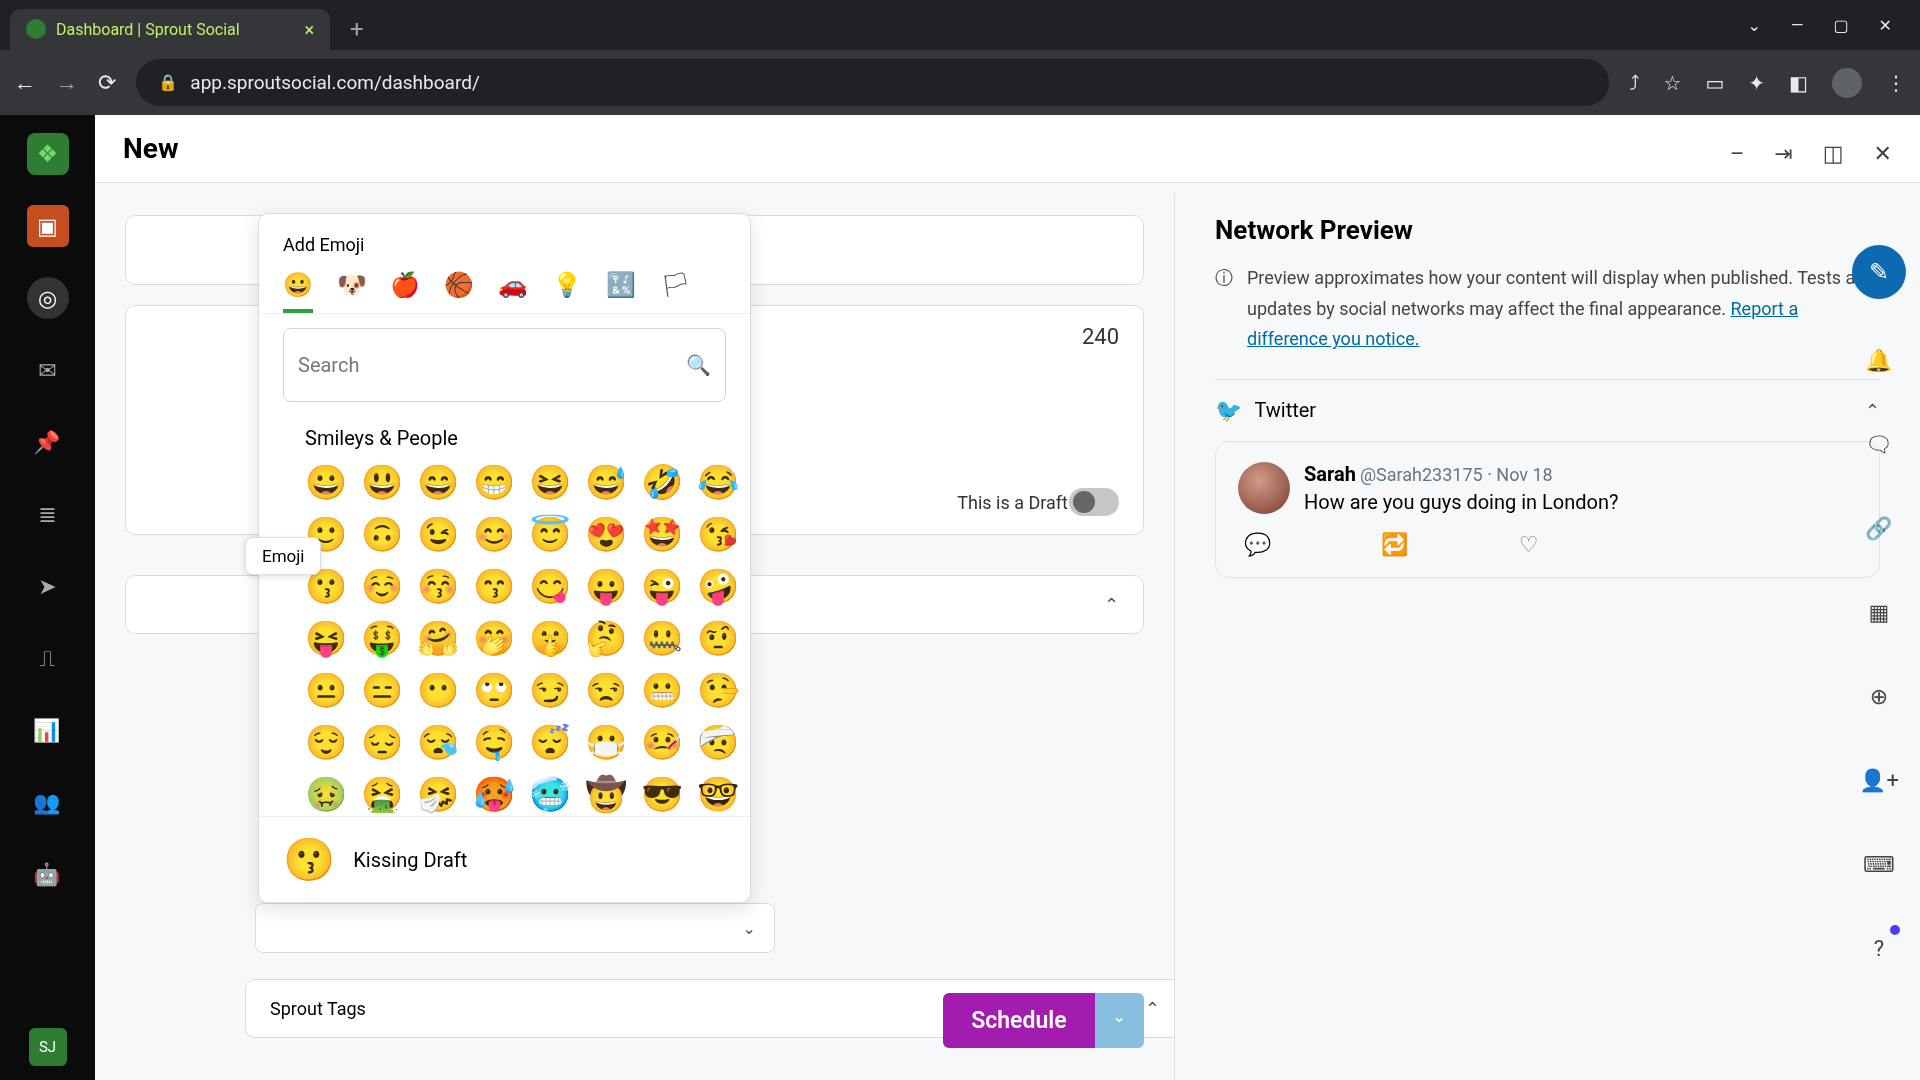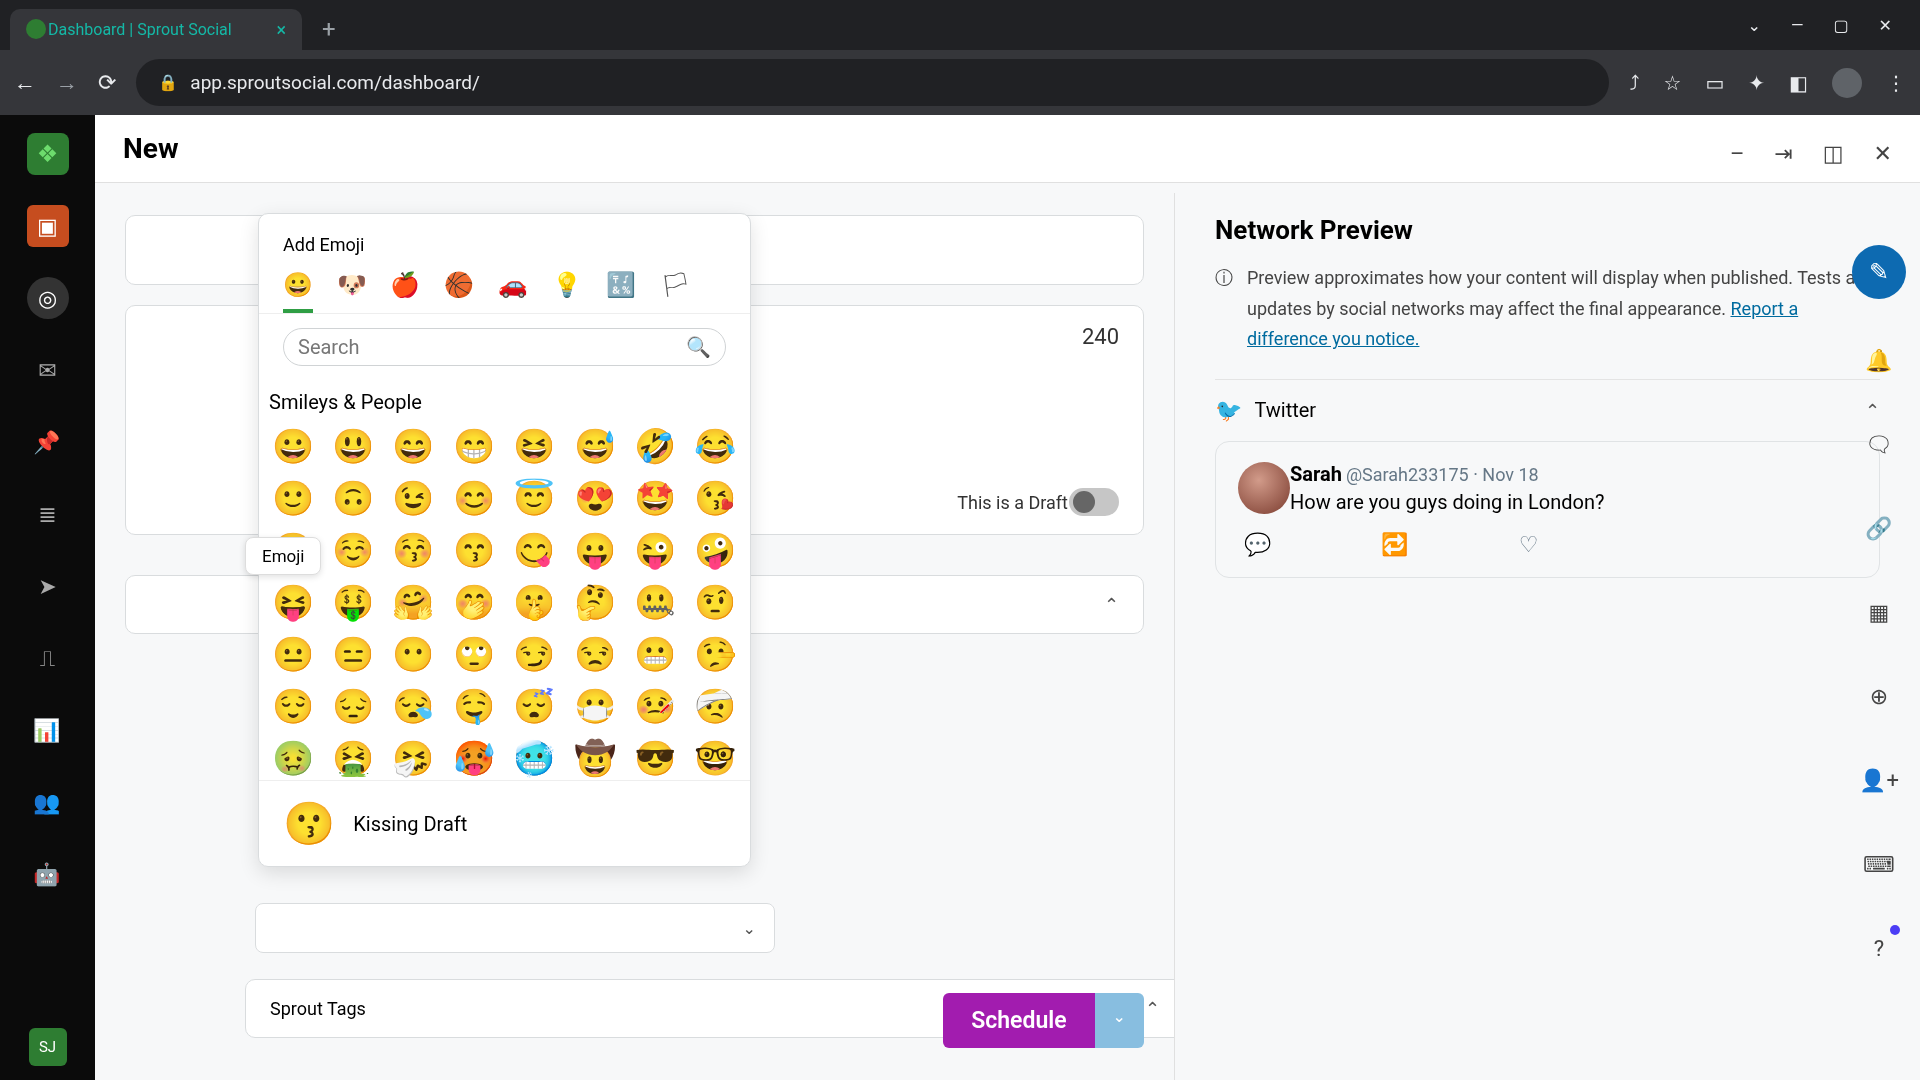--- a/index.html
+++ b/index.html
@@ -1,21 +1,21 @@
 <!DOCTYPE html>
 <html><head>
 <meta charset="utf-8">
 <style>
 * { margin: 0; padding: 0; box-sizing: border-box; font-family: -apple-system, BlinkMacSystemFont, "Segoe UI", Roboto, sans-serif; }
 body { width: 1920px; height: 1080px; overflow: hidden; background: #fff; position: relative; }
 
 
 .browser-chrome { background: #202124; height: 115px; }
 .tab-bar { display: flex; align-items: center; height: 50px; padding: 8px 0 0 10px; }
-.tab { background: #35363a; color: #14b8a6; padding: 10px 16px; border-radius: 10px 10px 0 0; display: flex; align-items: center; gap: 2px; width: 292px; font-size: 16px; }
+.tab { background: #35363a; color: #bef264; padding: 10px 16px; border-radius: 10px 10px 0 0; display: flex; align-items: center; gap: 10px; width: 320px; font-size: 16px; }
 .tab .favicon { width: 20px; height: 20px; border-radius: 50%; background: #2e7d32; }
 .tab-close { margin-left: auto; font-size: 18px; cursor: pointer; }
 .tab-new { color: #9aa0a6; font-size: 24px; margin-left: 20px; cursor: pointer; }
 .win-controls { position: absolute; right: 0; top: 0; display: flex; gap: 30px; padding: 16px 28px; color: #e8eaed; font-size: 16px; }
 .nav-bar { display: flex; align-items: center; padding: 10px 14px; gap: 20px; background:#35363a; height:65px;}
 .nav-btn { color: #9aa0a6; font-size: 22px; }
 .nav-btn.active { color: #e8eaed; }
 .url-bar { flex: 1; background: #202124; border-radius: 30px; padding: 12px 22px; color: #e8eaed; display: flex; align-items: center; gap: 12px; font-size: 19px; }
 .url-bar .lock { font-size: 16px; }
 .right-icons { display: flex; gap: 24px; color: #e8eaed; font-size: 20px; align-items:center;}
@@ -52,23 +52,23 @@
 .section-row { display:flex; justify-content:space-between; align-items:center; font-size:18px;}
 .chev { font-size:18px; color:#555;}
 
 
 .emoji-picker { position:absolute; top:20px; left:163px; width:493px; background:#fff; border:1px solid #d9dcde; border-radius:10px; box-shadow:0 6px 20px rgba(0,0,0,0.12); z-index:30;}
 .picker-title { padding:20px 24px 10px; font-size:18px; }
 .cat-row { display:flex; gap:24px; padding:6px 24px 0; font-size:24px; color:#555; border-bottom:1px solid #eee;}
 .cat-item { padding-bottom:10px; cursor:pointer; }
 .cat-item.selected { border-bottom:4px solid #2f9e44; color:#000;}
 .search-row { padding:14px 24px;}
-.search-box { border:1px solid #d0d3d5; border-radius:20px; display:flex; align-items:center; padding:6px 14px; font-size:20px; color:#777;}
+.search-box { border:1px solid #d0d3d5; border-radius:8px; display:flex; align-items:center; padding:24px 14px; font-size:20px; color:#777;}
 .search-box span.placeholder { flex:1; }
-.emoji-scroll { height: 400px; overflow-y:auto; padding:4px 10px 10px;}
+.emoji-scroll { height: 400px; overflow-y:auto; padding:4px 10px 10px;margin-left:36px;}
 .emoji-section-title { font-size:20px; padding:6px 0 12px; }
 .emoji-grid { display:grid; grid-template-columns: repeat(8, 1fr); gap:12px;}
 .emoji-cell { font-size:34px; text-align:center; cursor:pointer;}
 .picker-footer { border-top:1px solid #eee; padding:18px 24px; display:flex; align-items:center; gap:18px; font-size:20px;}
 .picker-footer .big-emoji { font-size:42px; }
 
 .emoji-tooltip { position:absolute; top:344px; left:150px; background:#fff; border:1px solid #ddd; border-radius:8px; padding:8px 16px; font-size:17px; box-shadow:0 2px 6px rgba(0,0,0,.12); z-index:40;}
 
 
 .schedule-bar { position:absolute; bottom:32px; left:0; right:0; display:flex; justify-content:flex-end; padding:0 30px;}
@@ -76,21 +76,21 @@
 .schedule-btn .main { background:#a21caf; color:#fff; padding:14px 28px; font-size:23px; font-weight:600; border-radius:6px 0 0 6px;}
 .schedule-btn .drop { background:#88bee0; color:#fff; padding:14px 18px; border-radius:0 6px 6px 0; font-size:16px;}
 
 
 .preview-title { font-size:26px; font-weight:700; margin-bottom:18px;}
 .info-row { display:flex; gap:14px; color:#444; font-size:18px; line-height:1.7; margin-bottom:24px;}
 .info-row a { color:#006b9f; text-decoration:underline;}
 .network-head { display:flex; align-items:center; gap:12px; font-size:20px; border-top:1px solid #e4e4e4; padding:18px 0; }
 .tw-icon { color:#1d9bf0; font-size:22px;}
 .tw-card { border:1px solid #e0e3e5; border-radius:14px; padding:20px 22px; }
-.tw-head { display:flex; }
+.tw-head { display:flex; gap:14px;}
 .tw-head .avatar { width:52px;height:52px;border-radius:50%; background: radial-gradient(circle at 40% 35%, #d29b8a, #7a3b2e); }
 .tw-name { font-weight:700; font-size:20px;}
 .tw-handle { color:#657786; font-size:18px;}
 .tw-text { font-size:20px; margin-top:4px;}
 .tw-actions { display:flex; gap:110px; margin-top:18px; color:#657786; font-size:22px; padding-left:6px;}
 
 
 .right-rail { position:absolute; top:130px; right:10px; width:62px; display:flex; flex-direction:column; align-items:center; gap:38px; }
 .right-rail .r-item { width:46px;height:46px;display:flex;align-items:center;justify-content:center;color:#444;font-size:22px; position:relative;}
 .right-rail .compose-fab { width:54px;height:54px;border-radius:50%;background:#0d6ab1;color:#fff;display:flex;align-items:center;justify-content:center;font-size:24px;}

